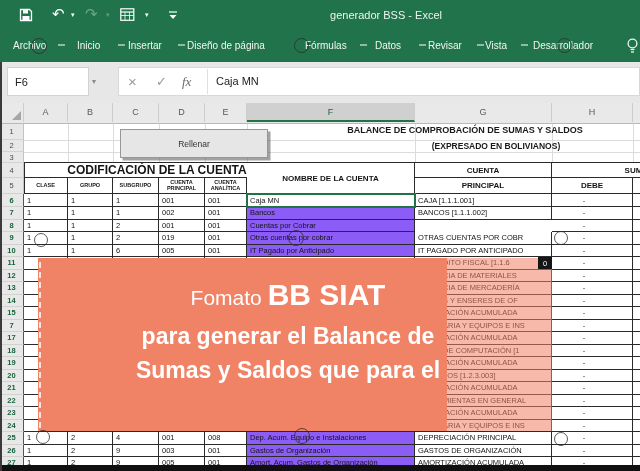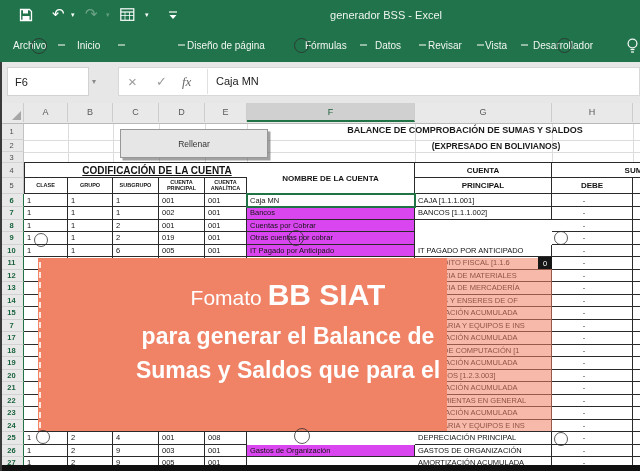--- a/index.html
+++ b/index.html
@@ -34,21 +34,21 @@
           text-align:center;border-right:1px solid #c3c3c3;border-bottom:1px solid #d2d2d2;box-sizing:border-box;
           display:flex;align-items:center;justify-content:center;}
   .rowhdr.sel{color:#17613b;border-right:1.5px solid #217346;font-weight:bold;}
   .gline{background:#dcdcdc;}
   
   .cell{position:absolute;border-right:1px solid #2a2a2a;border-bottom:1px solid #2a2a2a;box-sizing:border-box;
         font-size:7.5px;color:#141414;white-space:nowrap;overflow:hidden;display:flex;align-items:center;background:#fff;}
   .cell.pad{padding-left:3px;}
   .cell.ctr{justify-content:center;}
   .cell.bold{font-weight:bold;}
-  .cell.gray{background:#d946ef;text-align:right;}
+  .cell.gray{background:#8b5cf6;text-align:right;}
   .hdash{justify-content:center;padding-right:16px;box-sizing:border-box;}
   .subhdr{font-size:5.5px;font-weight:bold;line-height:5.8px;text-align:center;justify-content:center;}
   .titletext{font-weight:bold;color:#1a1a1a;text-align:center;white-space:nowrap;}
   .btn{left:120px;top:129px;width:146px;height:27px;background:#e6e6e6;border:1px solid #979797;
        box-shadow:2.5px 2.5px 0 rgba(70,70,70,.5);font-size:8.5px;color:#333;
        display:flex;align-items:center;justify-content:center;z-index:3;}
   
   .activecell{left:246px;top:193px;width:170px;height:15px;border:2px solid #217346;box-sizing:border-box;z-index:2;}
   
   .ovsolid{left:38px;top:258px;width:409px;height:173px;background:#f08266;z-index:5;}
@@ -101,20 +101,21 @@
   <div class="abs ribbonbar" id="ribbon">
     <span class="abs bulb" style="left:626px;top:8px;">
       <svg width="13" height="17" viewBox="0 0 13 17">
           <circle cx="6.5" cy="5.5" r="4.4" fill="none" stroke="#f2f7f3" stroke-width="1.3"></circle>
           <line x1="4.5" y1="11.5" x2="8.5" y2="11.5" stroke="#f2f7f3" stroke-width="1.3"></line>
           <line x1="5" y1="14" x2="8" y2="14" stroke="#f2f7f3" stroke-width="1.3"></line>
         </svg>
     </span>
   <span class="tab" style="left: 13px;">Archivo</span>
       <span class="tab" style="left: 77px;">Inicio</span>
+      <span class="tab" style="left: 128px;">Insertar</span>
       <span class="tab" style="left: 187px;">Diseño de página</span>
       <span class="tab" style="left: 305px;">Fórmulas</span>
       <span class="tab" style="left: 375px;">Datos</span>
       <span class="tab" style="left: 428px;">Revisar</span>
       <span class="tab" style="left: 485px; text-align: right;">Vista</span>
       <span class="tab" style="left: 533px;">Desarrollador</span>
       <div class="tabdash" style="left: 58px; top: 14px;"></div>
       <div class="tabdash" style="left: 118px; top: 14px;"></div>
       <div class="tabdash" style="left: 178px; top: 14px;"></div>
       <div class="tabdash" style="left: 360px; top: 14px;"></div>
@@ -179,21 +180,21 @@
       <div class="abs gline" style="left: 68px; top: 124px; width: 1px; height: 39px;"></div>
       <div class="abs gline" style="left: 113px; top: 124px; width: 1px; height: 39px;"></div>
       <div class="abs gline" style="left: 159px; top: 124px; width: 1px; height: 39px;"></div>
       <div class="abs gline" style="left: 205px; top: 124px; width: 1px; height: 39px;"></div>
       <div class="abs gline" style="left: 247px; top: 124px; width: 1px; height: 39px;"></div>
       <div class="abs gline" style="left: 415px; top: 124px; width: 1px; height: 39px;"></div>
       <div class="abs gline" style="left: 552px; top: 124px; width: 1px; height: 39px;"></div>
       <div class="abs gline" style="left: 633px; top: 124px; width: 1px; height: 39px;"></div>
       <div class="abs gline" style="left: 24px; top: 140px; width: 616px; height: 1px;"></div>
       <div class="abs gline" style="left: 24px; top: 152px; width: 616px; height: 1px;"></div>
-      <div class="cell ctr bold" style="left: 24px; top: 163px; width: 267px; height: 15px; font-size: 10px; text-decoration: underline;">CODIFICACIÓN DE LA CUENTA</div>
+      <div class="cell ctr bold" style="left: 24px; top: 163px; width: 267px; height: 15px; font-size: 12px;">CODIFICACIÓN DE LA CUENTA</div>
       <div class="cell ctr bold" style="left: 247px; top: 163px; width: 168px; height: 31px; font-size: 8px;">NOMBRE DE LA CUENTA</div>
       <div class="cell ctr bold" style="left: 415px; top: 163px; width: 137px; height: 15px; font-size: 8px;">CUENTA</div>
       <div class="cell ctr bold" style="left: 552px; top: 163px; width: 174px; height: 15px; font-size: 8px; border-right: none;">SUMAS</div>
       <div class="cell subhdr" style="left: 24px; top: 178px; width: 44px; height: 16px;">CLASE</div>
       <div class="cell subhdr" style="left: 68px; top: 178px; width: 45px; height: 16px;">GRUPO</div>
       <div class="cell subhdr" style="left: 113px; top: 178px; width: 46px; height: 16px;">SUBGRUPO</div>
       <div class="cell subhdr" style="left: 159px; top: 178px; width: 46px; height: 16px;">CUENTA<br>PRINCIPAL</div>
       <div class="cell subhdr" style="left: 205px; top: 178px; width: 42px; height: 16px;">CUENTA<br>ANALÍTICA</div>
       <div class="cell ctr bold" style="left: 415px; top: 178px; width: 137px; height: 16px; font-size: 8px;">PRINCIPAL</div>
       <div class="cell ctr bold" style="left: 552px; top: 178px; width: 81px; height: 16px; font-size: 8px;">DEBE</div>
@@ -225,53 +226,56 @@
       <div class="cell pad" style="left: 205px; top: 219.5px; width: 42px; height: 12.5px;">001</div>
       <div class="cell pad gray" style="left: 247px; top: 219.5px; width: 168px; height: 12.5px;">Cuentas por Cobrar</div>
       <div class="cell hdash" style="left: 552px; top: 219.5px; width: 81px; height: 12.5px;">-</div>
       <div class="cell " style="left: 633px; top: 219.5px; width: 8px; height: 12.5px; border-right: none;"></div>
       <div class="cell pad" style="left: 24px; top: 232px; width: 44px; height: 12.5px;">1</div>
       <div class="cell pad" style="left: 68px; top: 232px; width: 45px; height: 12.5px;">1</div>
       <div class="cell pad" style="left: 113px; top: 232px; width: 46px; height: 12.5px;">2</div>
       <div class="cell pad" style="left: 159px; top: 232px; width: 46px; height: 12.5px;">019</div>
       <div class="cell pad" style="left: 205px; top: 232px; width: 42px; height: 12.5px;">001</div>
       <div class="cell pad gray" style="left: 247px; top: 232px; width: 168px; height: 12.5px;">Otras cuentas por cobrar</div>
+      <div class="cell pad" style="left: 415px; top: 232px; width: 137px; height: 12.5px;">OTRAS CUENTAS POR COBR</div>
       <div class="cell hdash" style="left: 552px; top: 232px; width: 81px; height: 12.5px;">-</div>
       <div class="cell " style="left: 633px; top: 232px; width: 8px; height: 12.5px; border-right: none;"></div>
       <div class="cell pad" style="left: 24px; top: 244.5px; width: 44px; height: 12.5px;">1</div>
       <div class="cell pad" style="left: 68px; top: 244.5px; width: 45px; height: 12.5px;">1</div>
       <div class="cell pad" style="left: 113px; top: 244.5px; width: 46px; height: 12.5px;">6</div>
       <div class="cell pad" style="left: 159px; top: 244.5px; width: 46px; height: 12.5px;">005</div>
       <div class="cell pad" style="left: 205px; top: 244.5px; width: 42px; height: 12.5px;">001</div>
       <div class="cell pad gray" style="left: 247px; top: 244.5px; width: 168px; height: 12.5px;">IT Pagado por Anticipado</div>
       <div class="cell pad" style="left: 415px; top: 244.5px; width: 137px; height: 12.5px;">IT PAGADO POR ANTICIPADO</div>
       <div class="cell hdash" style="left: 552px; top: 244.5px; width: 81px; height: 12.5px;">-</div>
       <div class="cell " style="left: 633px; top: 244.5px; width: 8px; height: 12.5px; border-right: none;"></div>
       <div class="cell pad" style="left: 24px; top: 432px; width: 44px; height: 12.5px;">1</div>
       <div class="cell pad" style="left: 68px; top: 432px; width: 45px; height: 12.5px;">2</div>
       <div class="cell pad" style="left: 113px; top: 432px; width: 46px; height: 12.5px;">4</div>
       <div class="cell pad" style="left: 159px; top: 432px; width: 46px; height: 12.5px;">001</div>
       <div class="cell pad" style="left: 205px; top: 432px; width: 42px; height: 12.5px;">008</div>
+      <div class="cell pad gray" style="left: 247px; top: 432px; width: 168px; height: 12.5px;">Dep. Acum. Equipo e Instalaciones</div>
       <div class="cell pad" style="left: 415px; top: 432px; width: 137px; height: 12.5px;">DEPRECIACIÓN PRINCIPAL</div>
       <div class="cell hdash" style="left: 552px; top: 432px; width: 81px; height: 12.5px;">-</div>
       <div class="cell " style="left: 633px; top: 432px; width: 8px; height: 12.5px; border-right: none;"></div>
       <div class="cell pad" style="left: 24px; top: 444.5px; width: 44px; height: 12.5px;">1</div>
       <div class="cell pad" style="left: 68px; top: 444.5px; width: 45px; height: 12.5px;">2</div>
       <div class="cell pad" style="left: 113px; top: 444.5px; width: 46px; height: 12.5px;">9</div>
       <div class="cell pad" style="left: 159px; top: 444.5px; width: 46px; height: 12.5px;">003</div>
       <div class="cell pad" style="left: 205px; top: 444.5px; width: 42px; height: 12.5px;">001</div>
       <div class="cell pad gray" style="left: 247px; top: 444.5px; width: 168px; height: 12.5px;">Gastos de Organización</div>
       <div class="cell pad" style="left: 415px; top: 444.5px; width: 137px; height: 12.5px;">GASTOS DE ORGANIZACIÓN</div>
       <div class="cell hdash" style="left: 552px; top: 444.5px; width: 81px; height: 12.5px;">-</div>
       <div class="cell " style="left: 633px; top: 444.5px; width: 8px; height: 12.5px; border-right: none;"></div>
       <div class="cell pad" style="left: 24px; top: 457px; width: 44px; height: 12.5px;">1</div>
       <div class="cell pad" style="left: 68px; top: 457px; width: 45px; height: 12.5px;">2</div>
       <div class="cell pad" style="left: 113px; top: 457px; width: 46px; height: 12.5px;">9</div>
       <div class="cell pad" style="left: 159px; top: 457px; width: 46px; height: 12.5px;">005</div>
       <div class="cell pad" style="left: 205px; top: 457px; width: 42px; height: 12.5px;">001</div>
+      <div class="cell pad gray" style="left: 247px; top: 457px; width: 168px; height: 12.5px;">Amort. Acum. Gastos de Organización</div>
       <div class="cell pad" style="left: 415px; top: 457px; width: 137px; height: 12.5px;">AMORTIZACIÓN ACUMULADA</div>
       <div class="cell hdash" style="left: 552px; top: 457px; width: 81px; height: 12.5px;">-</div>
       <div class="cell " style="left: 633px; top: 457px; width: 8px; height: 12.5px; border-right: none;"></div>
       <div class="cell " style="left: 24px; top: 257px; width: 44px; height: 12.5px;"></div>
       <div class="cell " style="left: 68px; top: 257px; width: 45px; height: 12.5px;"></div>
       <div class="cell " style="left: 113px; top: 257px; width: 46px; height: 12.5px;"></div>
       <div class="cell " style="left: 159px; top: 257px; width: 46px; height: 12.5px;"></div>
       <div class="cell " style="left: 205px; top: 257px; width: 42px; height: 12.5px;"></div>
       <div class="cell " style="left: 247px; top: 257px; width: 168px; height: 12.5px;"></div>
       <div class="cell " style="left: 415px; top: 257px; width: 137px; height: 12.5px;">

